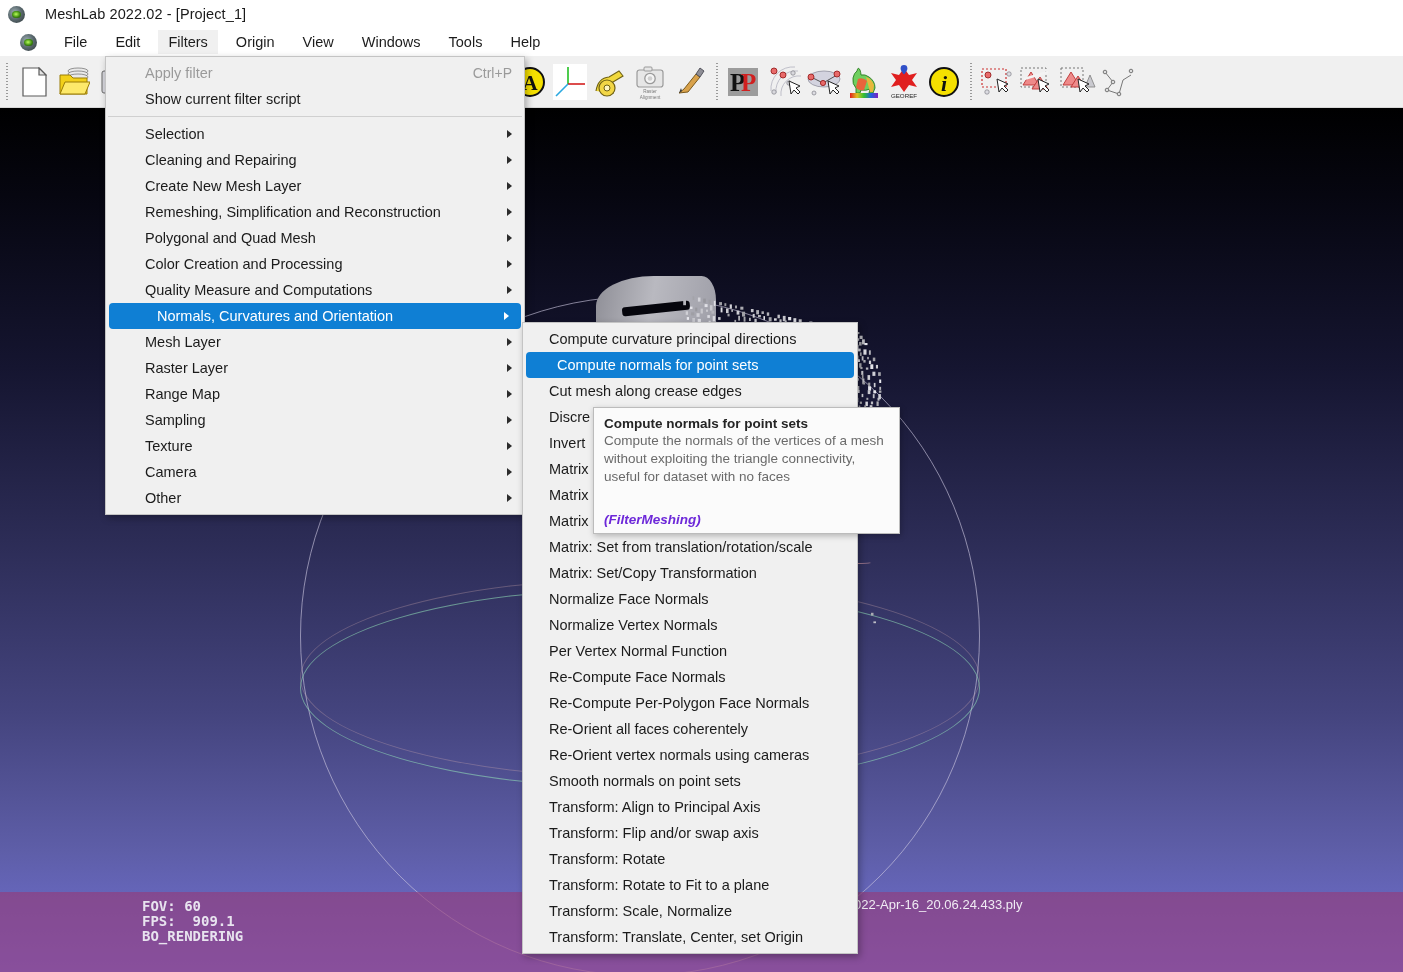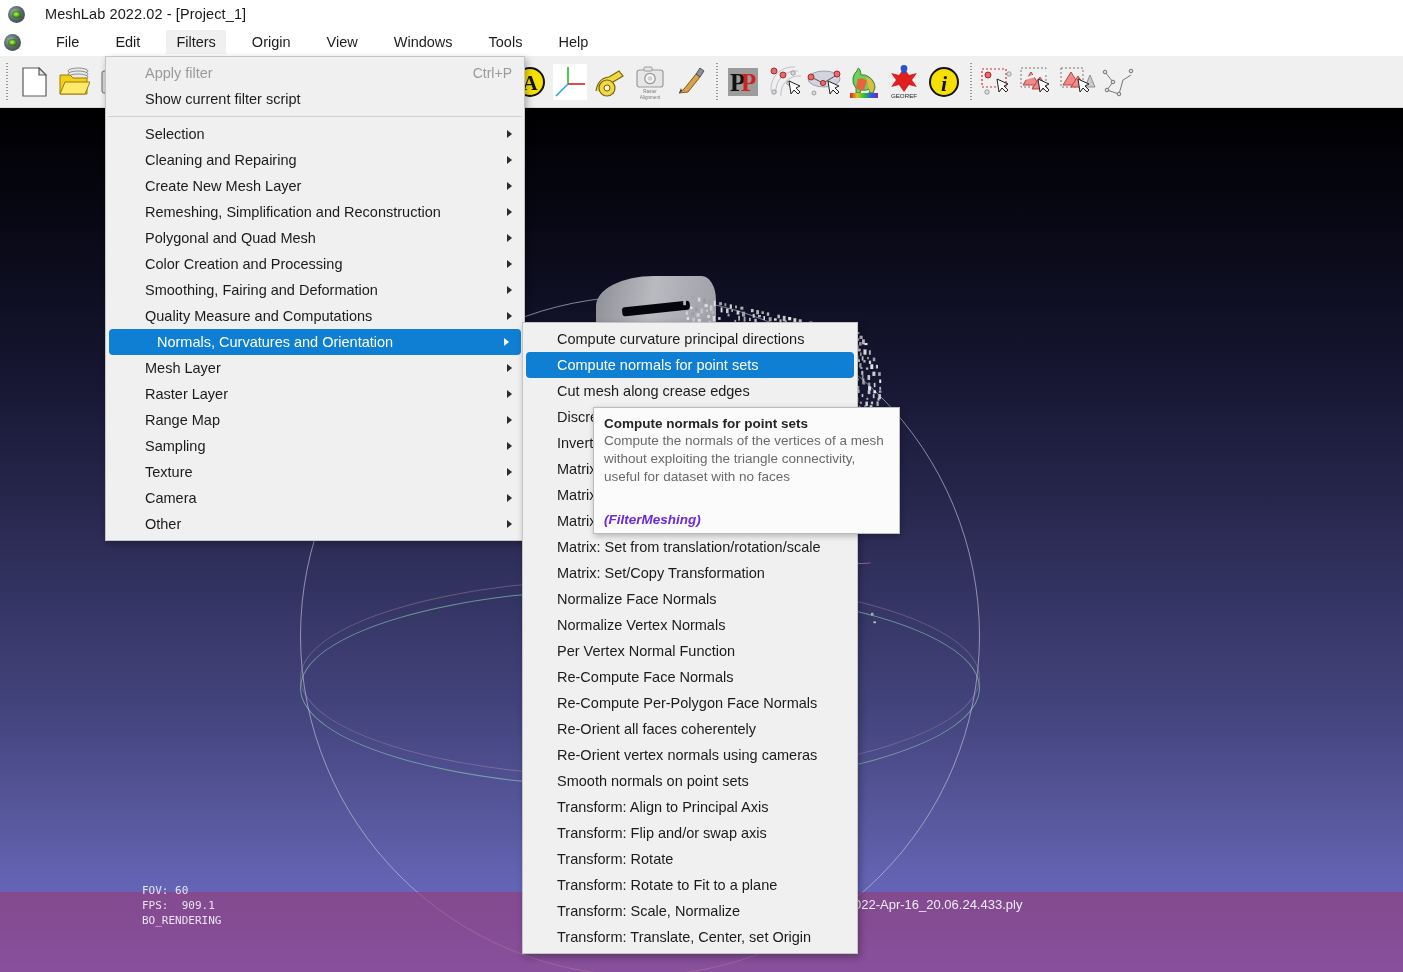--- a/index.html
+++ b/index.html
@@ -24,21 +24,21 @@
     position:relative; flex:none; }
   .app-icon::after {
     content:""; position:absolute; left:4px; top:5px; width:9px; height:7px;
     border-radius:50%/60%;
     background: radial-gradient(ellipse at 45% 45%, #b9ff5a 0%, #3f8a12 55%, #16350a 100%);
   }
 
   
   .menubar {
     position:absolute; left:0; top:28px; width:1403px; height:28px;
-    background:#ffffff; display:flex; align-items:center; gap:16px; padding-left:4px;
+    background:#ffffff; display:flex; align-items:center; gap:8px; padding-left:20px;
   }
   .menubar .app-icon { margin-right:9px; }
   .menu-item { font-size:14.5px; color:#1c1c1c; padding:4px 10px; cursor:default; }
   .menu-item.active { background:#f0f0f0; }
 
   
   .toolbar {
     position:absolute; left:0; top:56px; width:1403px; height:52px;
     background:#f0f0f0;
     border-bottom:1px solid #d8d8d8;
@@ -91,23 +91,23 @@
     border-top:1px solid rgba(232,170,175,0.75);
     border-radius:52% 0 0 0; transform: rotate(-3deg);
   }
 
   
   .status-band {
     position:absolute; left:0; bottom:0; width:1403px; height:80px;
     background:rgba(150,58,120,0.62);
   }
   .status-text {
-    position:absolute; left:142px; bottom:44px;
-    font-family:"DejaVu Sans Mono", monospace; font-size:11px;
-    color:#e8e4ef; line-height:15px; white-space:pre;
+    position:absolute; left:142px; bottom:28px;
+    font-family:"DejaVu Sans Mono", monospace; font-size:14px;
+    color:#e8e4ef; line-height:15px; white-space:pre;font-weight:bold;
   }
   .file-label {
     position:absolute; left:854px; bottom:60px;
     font-size:13px; color:#f0ecf4; white-space:nowrap;
   }
 
   
   .menu-popup {
     position:absolute; background:#f0f0f0;
     border:1px solid #c4c4c4; box-shadow: 2px 3px 7px rgba(0,0,0,0.30);
@@ -126,21 +126,21 @@
   .mrow.disabled .shortcut { color:#9a9a9a; }
   .arrow {
     position:absolute; right:12px; top:50%; transform:translateY(-50%);
     width:0; height:0; border-left:5px solid #2b2b2b;
     border-top:4px solid transparent; border-bottom:4px solid transparent;
   }
   .mrow.sel .arrow { border-left-color:#ffffff; }
   .msep { height:1px; background:#d0d0d0; margin:4px 2px 4px 2px; }
 
   .popup-sub { left:522px; top:322px; width:336px; }
-  .popup-sub .mrow { height:26px; padding-left:34px; }
+  .popup-sub .mrow { height:26px; padding-left:26px; }
   .popup-sub .mrow.sel { padding-left:31px; }
 
   
   .tooltip {
     position:absolute; left:593px; top:407px; width:307px; height:127px;
     background:#fbfbfb; border:1px solid #bcbcbc;
     box-shadow:1px 2px 6px rgba(0,0,0,0.25);
     padding:8px 10px 6px 10px;
   }
   .tt-title { font-size:13.5px; font-weight:bold; color:#242424; margin-bottom:1px; }
@@ -1591,24 +1591,20 @@
       </div>
     <div class="mrow">
       <span>Polygonal and Quad Mesh</span>
       <span class="arrow"></span>
       </div>
     <div class="mrow">
       <span>Color Creation and Processing</span>
       <span class="arrow"></span>
       </div>
     <div class="mrow">
-      <span>Smoothing, Fairing and Deformation</span>
-      <span class="arrow"></span>
-      </div>
-    <div class="mrow">
       <span>Quality Measure and Computations</span>
       <span class="arrow"></span>
       </div>
     <div class="mrow sel">
       <span>Normals, Curvatures and Orientation</span>
       <span class="arrow"></span>
       </div>
     <div class="mrow">
       <span>Mesh Layer</span>
       <span class="arrow"></span>

